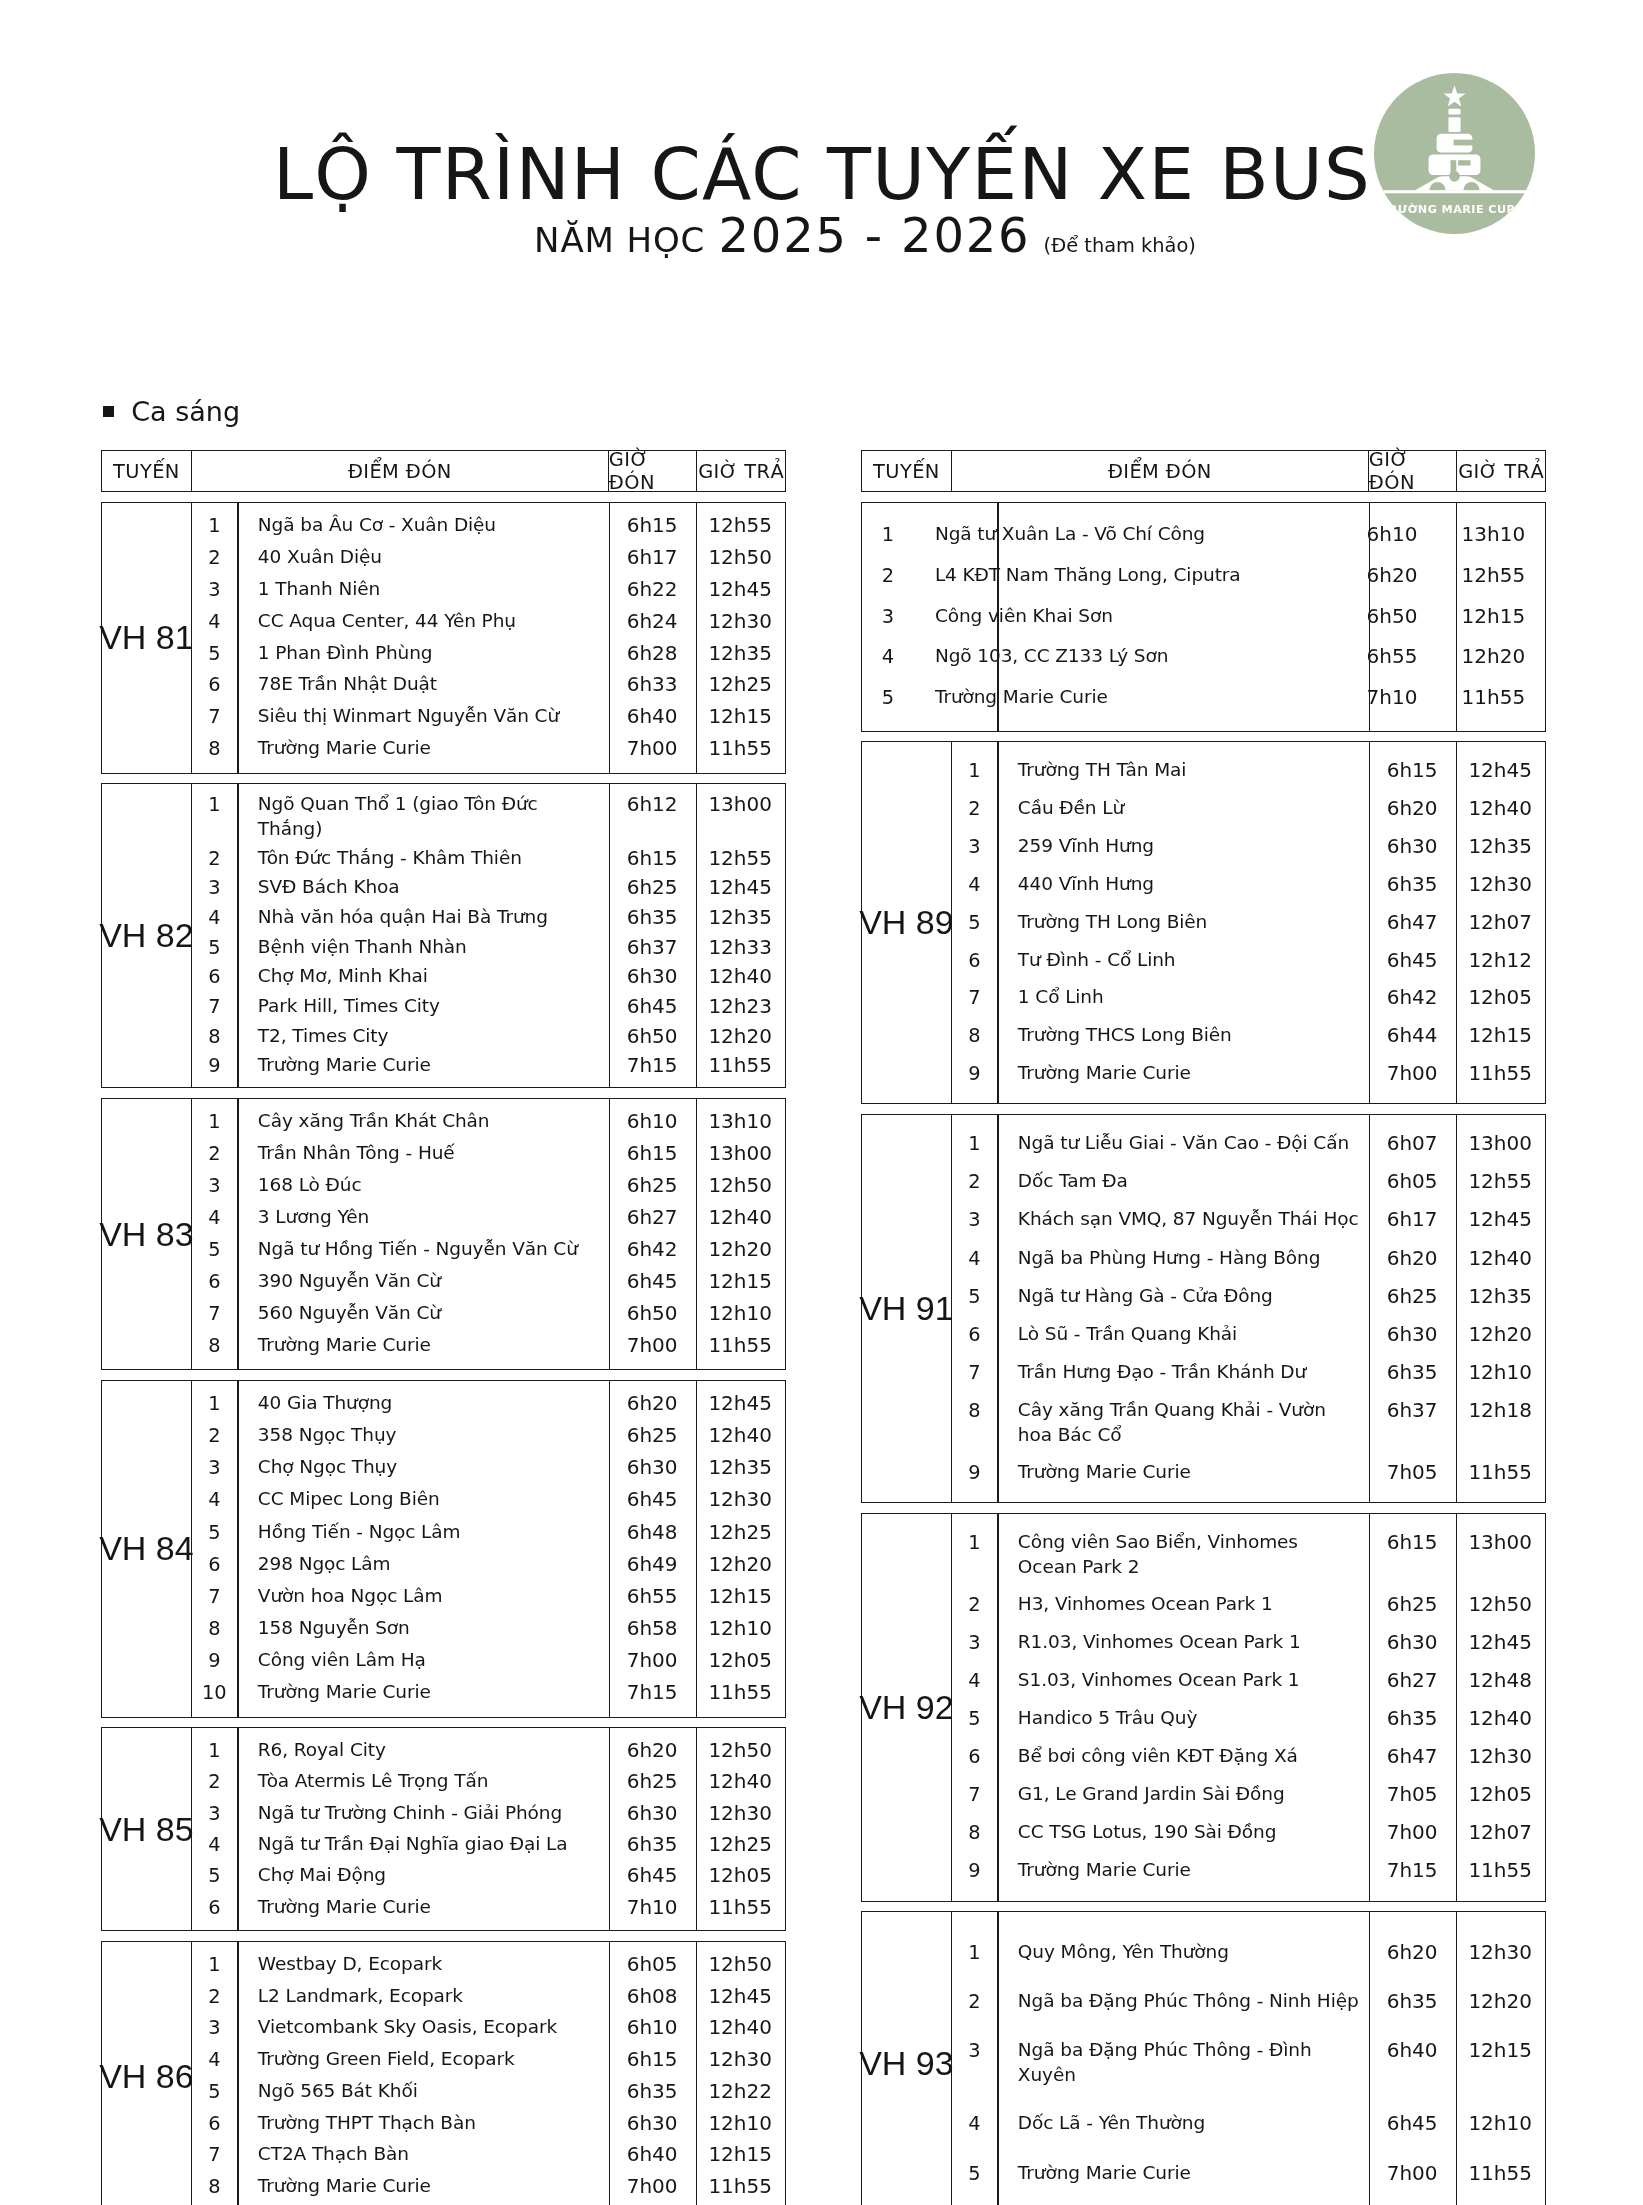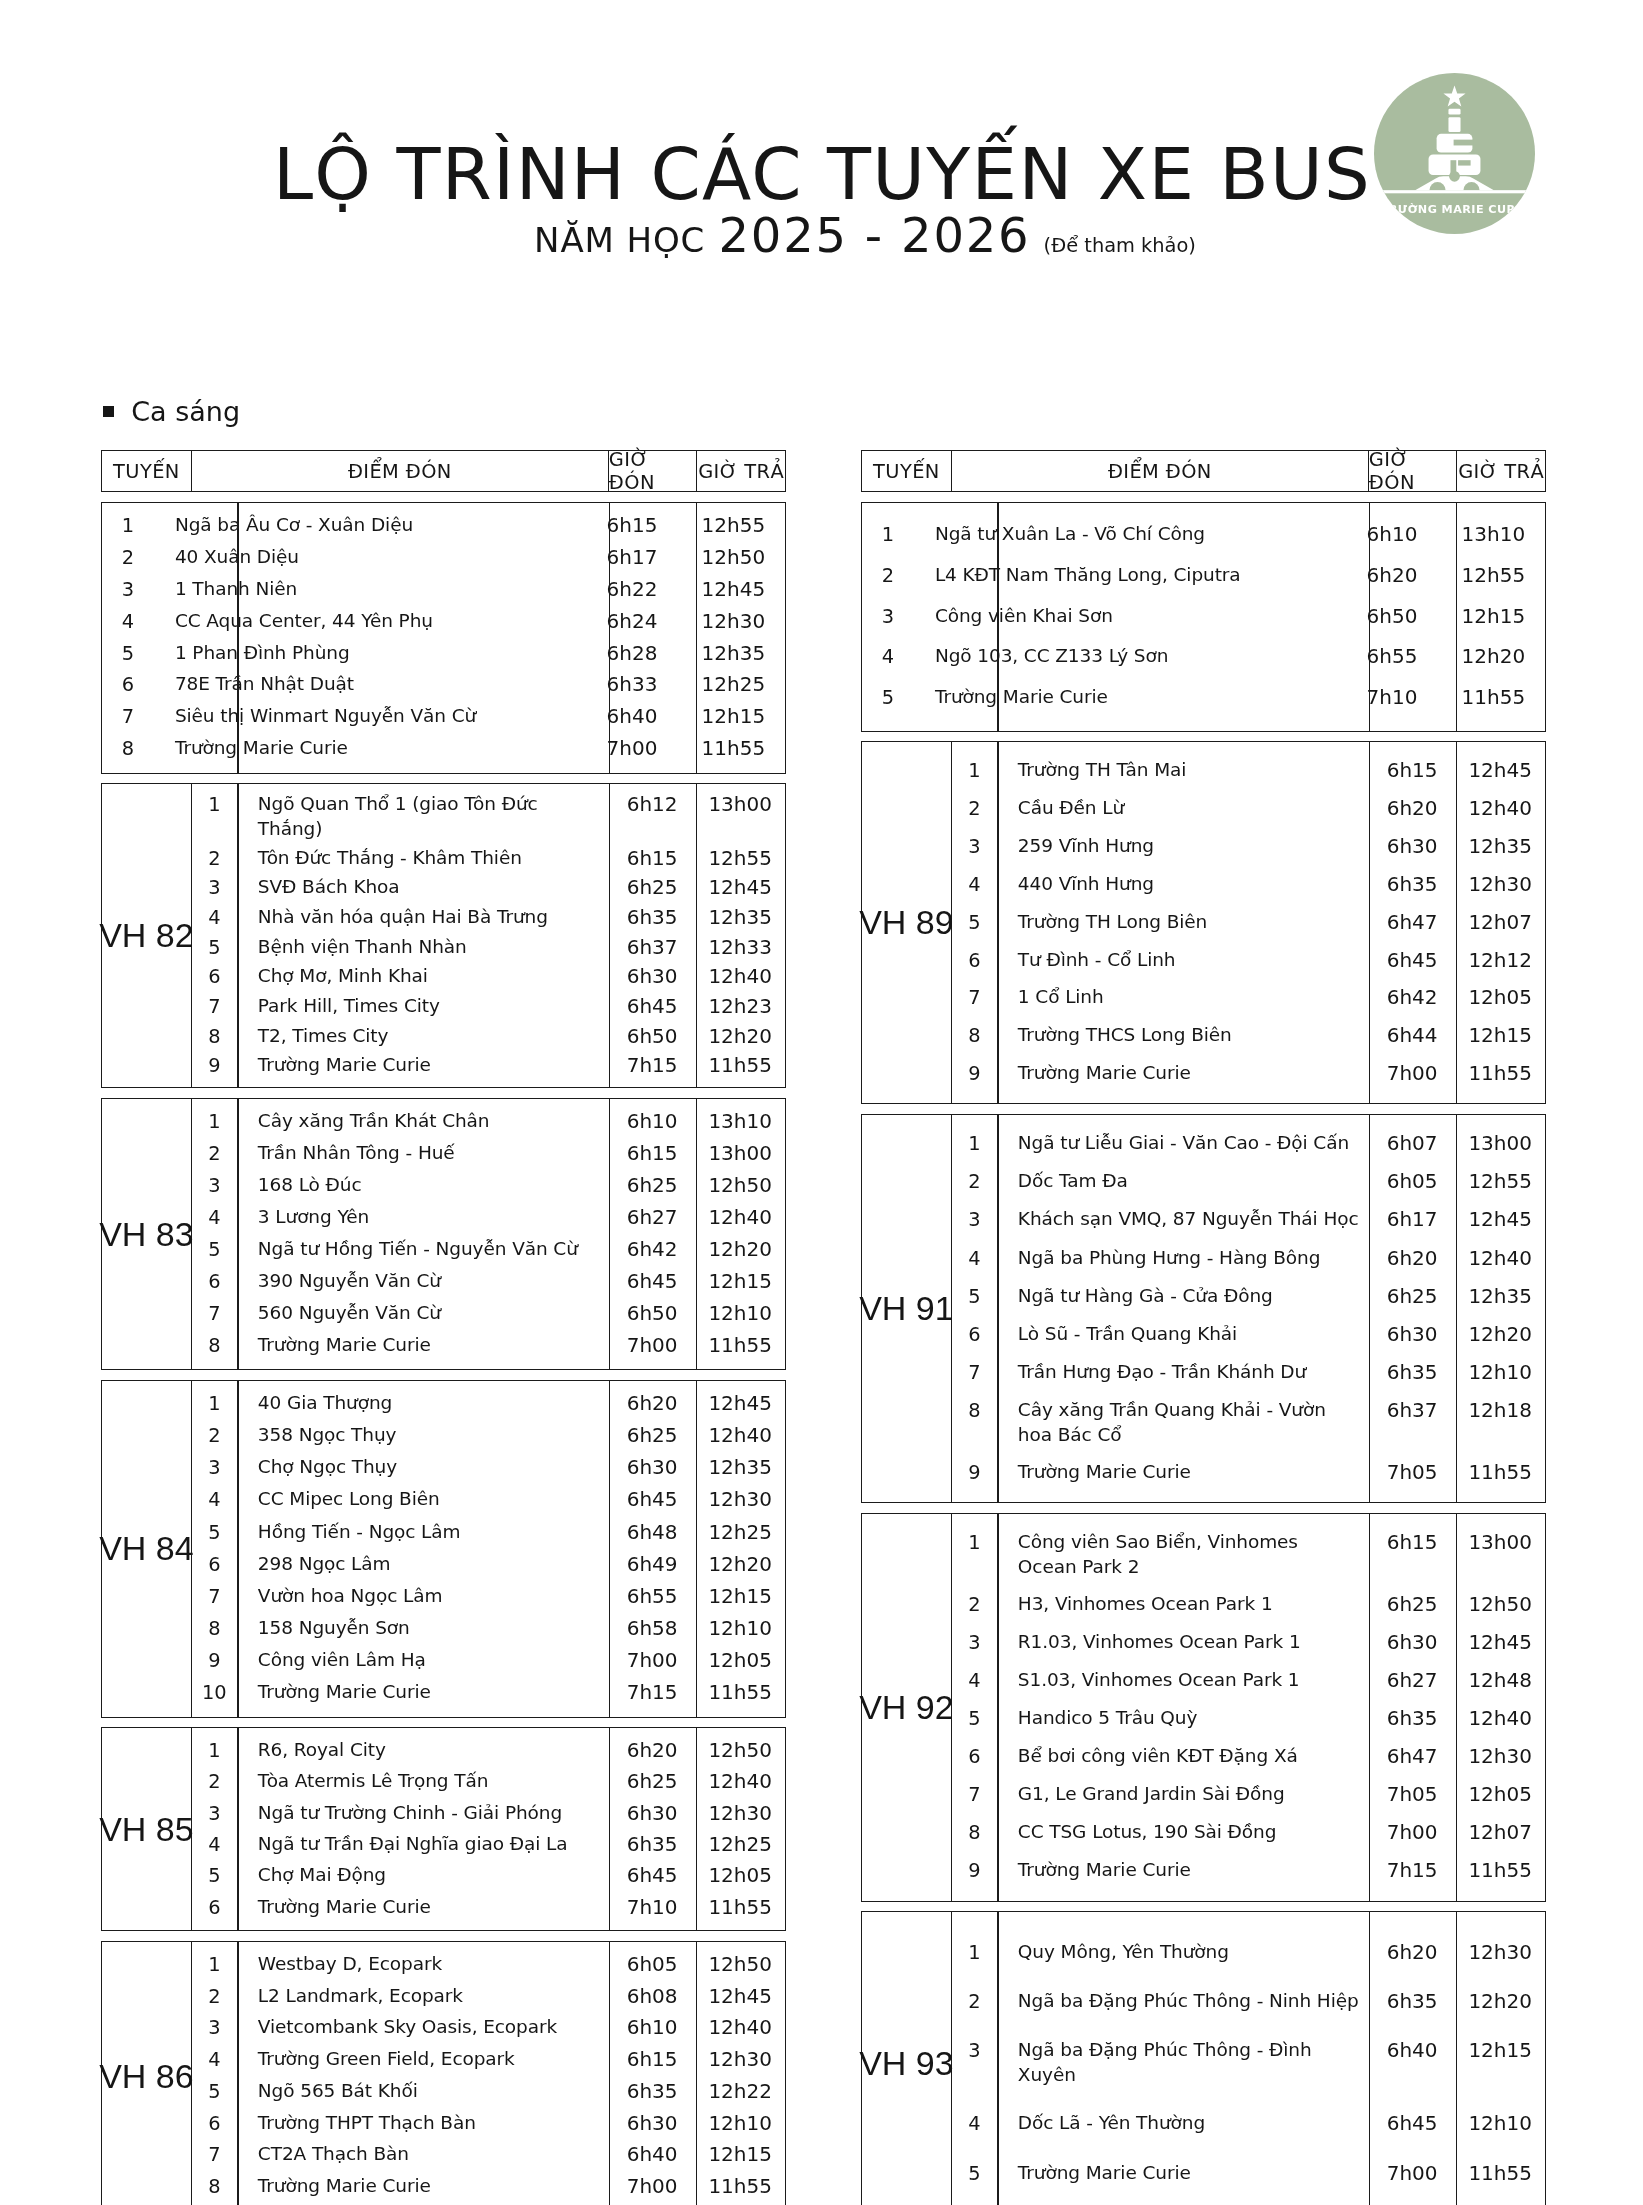--- a/index.html
+++ b/index.html
@@ -141,20 +141,21 @@
   </div>
 
   <div class="tcol tcol-left">
     <div class="thead">
       <div class="th th-route">TUYẾN</div>
       <div class="th th-stop">ĐIỂM ĐÓN</div>
       <div class="th th-pick">GIỜ ĐÓN</div>
       <div class="th th-drop">GIỜ TRẢ</div>
     </div>
   <div class="group g1">
+    <div class="route-cell">VH 81</div>
     <div class="rows">
           <div class="row">
     <div class="c-num">1</div>
     <div class="c-stop">Ngã ba Âu Cơ - Xuân Diệu</div>
     <div class="c-pick">6h15</div>
     <div class="c-drop">12h55</div>
   </div>
           <div class="row">
     <div class="c-num">2</div>
     <div class="c-stop">40 Xuân Diệu</div>

